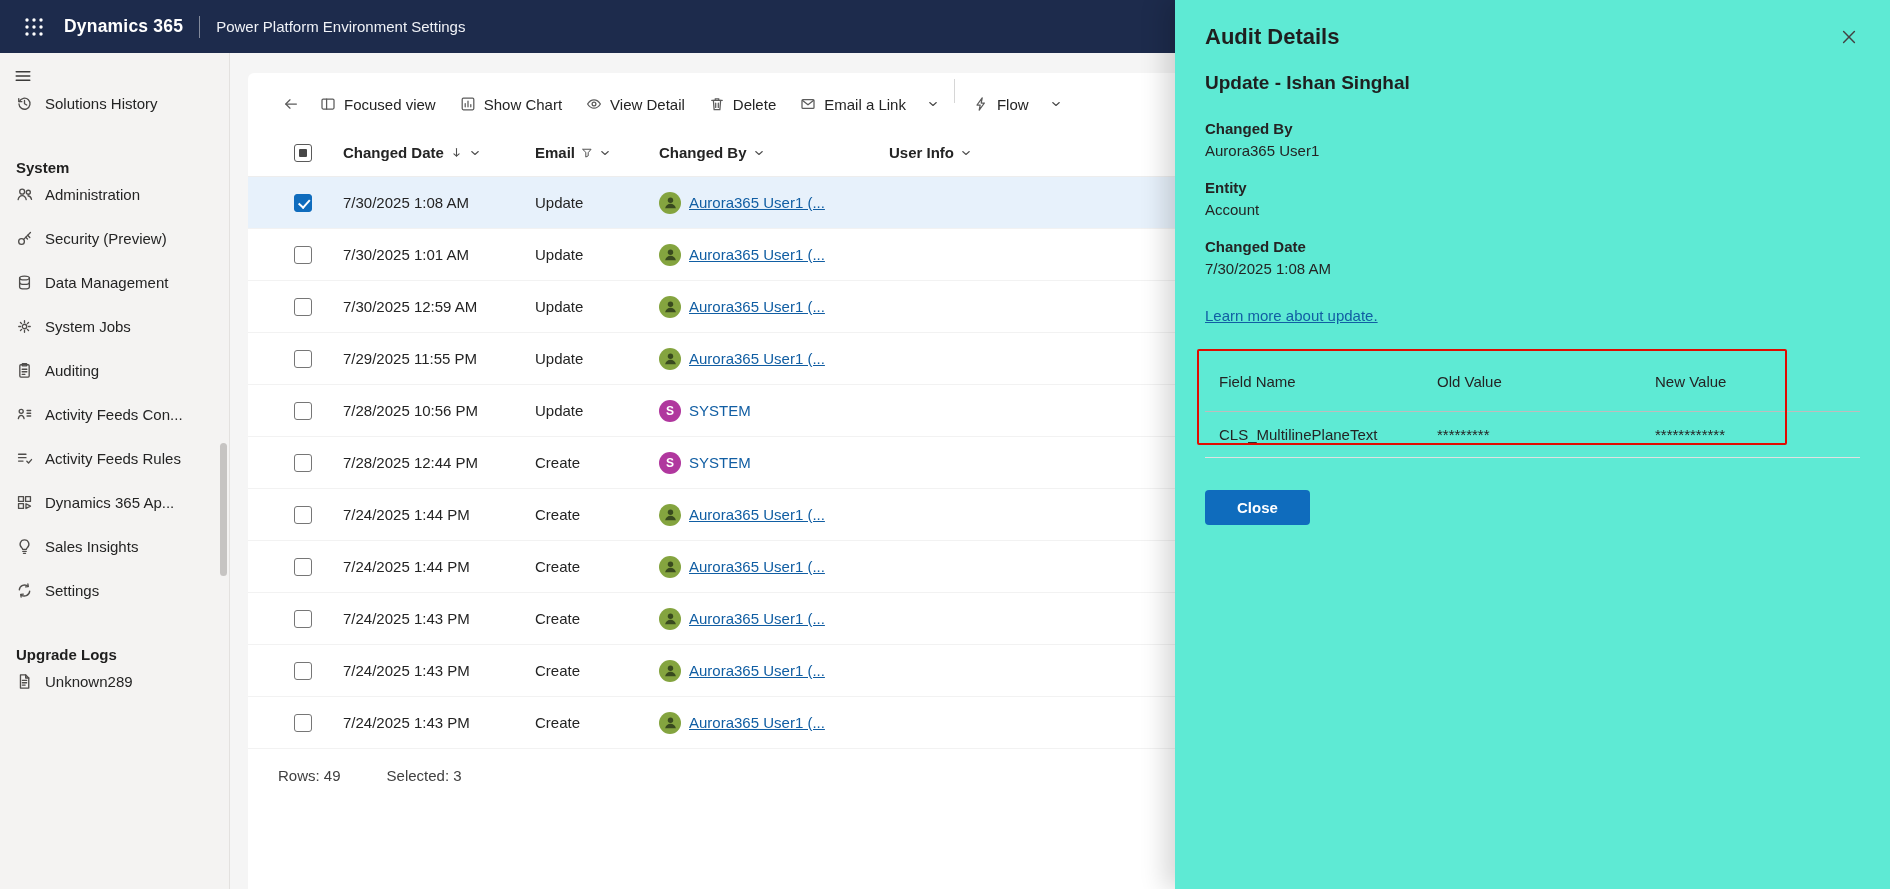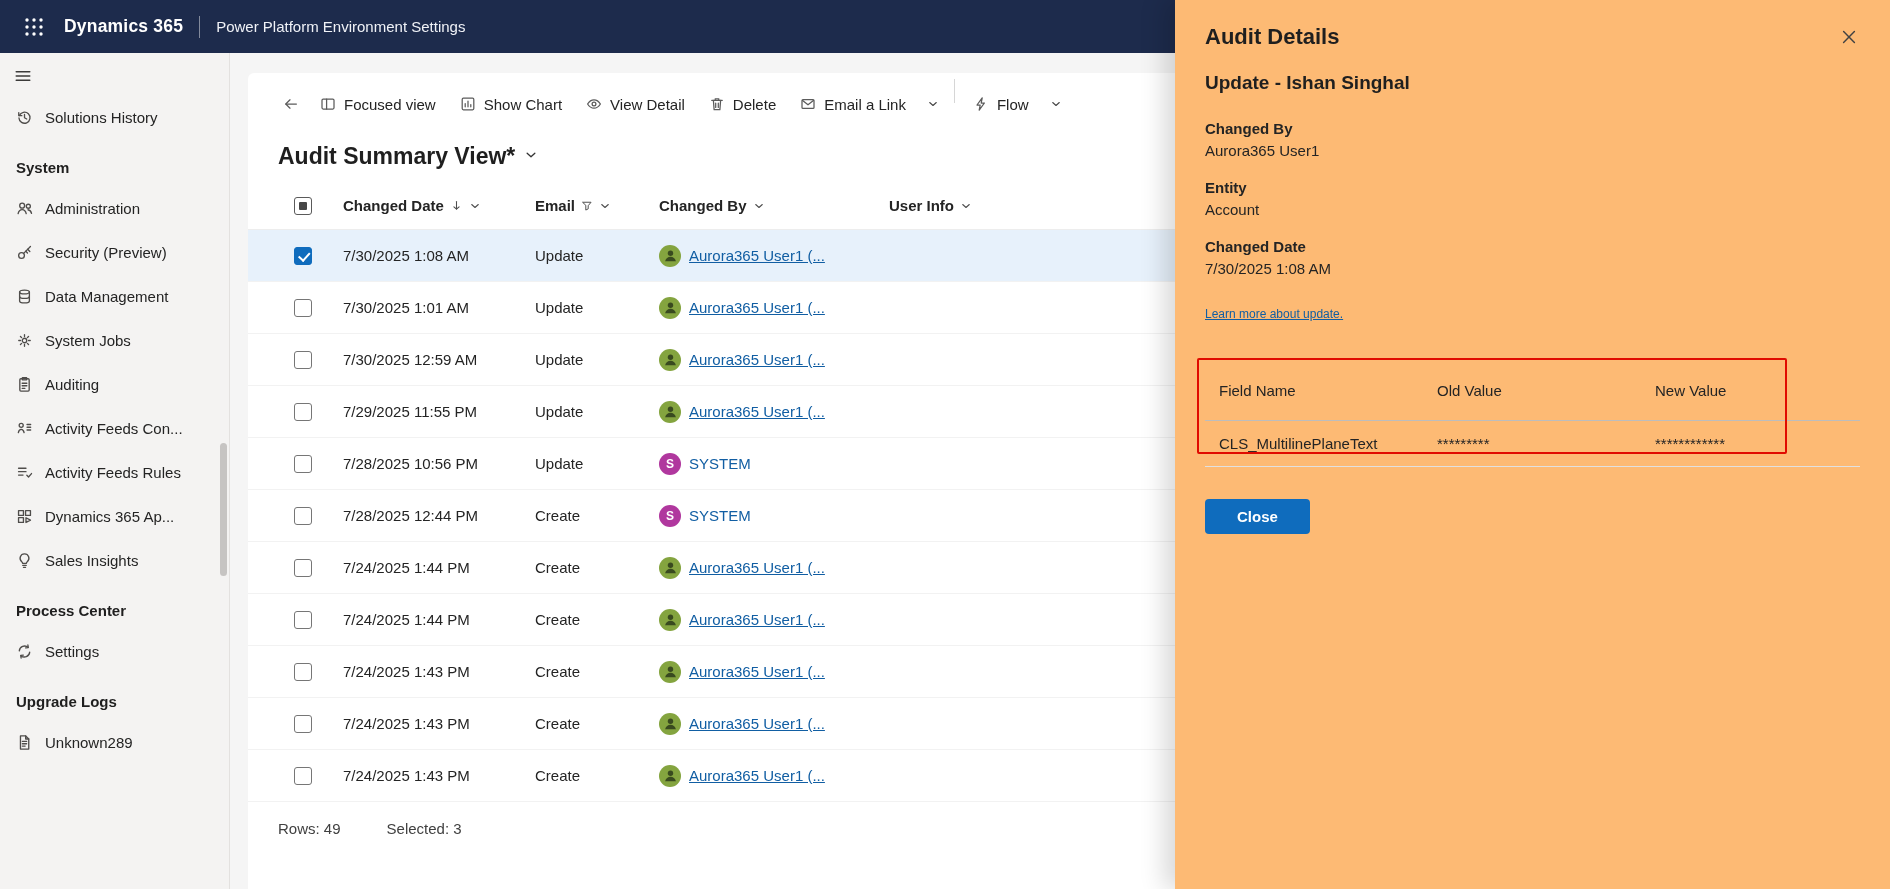--- a/index.html
+++ b/index.html
@@ -17,21 +17,21 @@
   .waffle-btn{background:none;border:none;padding:6px;margin-right:14px;cursor:pointer;display:flex}
   .brand{font-size:17.5px;font-weight:600;letter-spacing:.2px;cursor:pointer}
   .tb-sep{width:1px;height:22px;background:rgba(255,255,255,.45);margin:0 16px}
   .tb-sub{font-size:15px;color:#f0f2f7}
 
   .shell{display:flex;height:calc(100% - 53px)}
 
   
   .sidebar{width:230px;flex:none;background:var(--sidebar_bg);position:relative;border-right:1px solid #e3e1df;padding-top:4px;overflow:hidden}
   .hamburger{background:none;border:none;padding:10px 14px;cursor:pointer;display:flex}
-  .side-item{display:flex;align-items:center;gap:12px;height:44px;padding:0 8px 0 16px;font-size:15px;color:#242424;cursor:pointer;white-space:nowrap}
+  .side-item{display:flex;align-items:flex-start;gap:12px;height:44px;padding:0 8px 0 16px;font-size:15px;color:#242424;cursor:pointer;white-space:nowrap}
   .side-item svg{width:17px;height:17px;color:#4f4d4b;flex:none}
   .side-section{font-size:15px;font-weight:700;color:#1f1f1f;padding:20px 0 10px 16px}
   .side-thumb{position:absolute;right:2px;top:390px;width:7px;height:133px;border-radius:4px;background:#c6c4c2;cursor:pointer}
 
   
   .main{flex:1;min-width:0;padding:20px 0 0 18px;display:flex}
   .card{flex:1;background:#fff;border-top-left-radius:6px;display:flex;flex-direction:column;min-width:0}
   .cmdbar{display:flex;height:56px;padding:6px 8px 0 26px}
   #cmd-buttons{display:contents}
   .tb-btn{display:inline-flex;align-items:center;gap:8px;background:none;border:none;border-radius:4px;padding:8px 12px;font-size:15px;font-family:inherit;color:#242424;cursor:pointer;white-space:nowrap}
@@ -64,30 +64,30 @@
   .checkbox.indet{border-color:#5a5a5a}
   .checkbox.indet::after{content:"";position:absolute;left:4px;top:4px;width:8px;height:8px;background:#474747;border-radius:1px}
   .avatar{width:22px;height:22px;border-radius:50%;display:inline-flex;align-items:center;justify-content:center;margin-right:8px;flex:none;overflow:hidden}
   .avatar.usr{background:var(--avatar_green)}
   .avatar.sys{background:var(--avatar_purple);color:#fff;font-size:12px;font-weight:700}
   .by-link{color:var(--link_blue);text-decoration:underline;cursor:pointer;white-space:nowrap}
   .by-link.sys-link{text-decoration:none}
   .grid-footer{display:flex;gap:46px;padding:18px 0 0 30px;font-size:15px;color:#404040}
 
   
-  .panel{position:absolute;top:0;right:0;width:715px;height:100%;background:#fdba74;box-shadow:-10px 0 24px rgba(0,0,0,.16);padding:24px 28px 0 30px;z-index:20}
+  .panel{position:absolute;top:0;right:0;width:715px;height:100%;background:#5eead4;box-shadow:-10px 0 24px rgba(0,0,0,.16);padding:24px 28px 0 30px;z-index:20}
   .panel-head{display:flex;justify-content:space-between;align-items:flex-start;margin-bottom:22px}
   .panel-title{font-size:22px;font-weight:700;margin:0;color:#1f1f1f}
   .panel-close{background:none;border:none;padding:4px;cursor:pointer;color:#424242;display:flex}
   .panel-close svg{width:18px;height:18px}
   .panel-heading{font-size:19px;font-weight:700;margin:0 0 26px;color:#1f1f1f}
   .field{margin-bottom:20px}
   .flabel{font-weight:700;font-size:15px;margin-bottom:5px}
   .fvalue{font-size:15px}
-  .learn{display:inline-block;margin:10px 0 40px;font-size:12px;color:var(--link_blue);text-decoration:underline;cursor:pointer}
+  .learn{display:inline-block;margin:10px 0 28px;font-size:15px;color:var(--link_blue);text-decoration:underline;cursor:pointer}
   .audit-table{position:relative;width:655px;margin-bottom:26px;font-size:15px}
   .at-row{display:flex;align-items:center;height:46px;border-bottom:1px solid #e1e1e1}
   .at-row.head{font-weight:400;height:60px;border-bottom:1px solid #bdbdbd}
   .at-cell{width:218px;padding-left:14px;flex:none;white-space:nowrap}
   .at-cell:last-child{flex:1}
   .red-box{position:absolute;left:-8px;top:-3px;width:590px;height:96px;border:2px solid var(--highlight_red);border-radius:2px;pointer-events:none}
   .close-btn{margin-top:6px;background:var(--accent_blue);color:#fff;border:none;border-radius:4px;padding:9px 32px;font-size:15px;font-weight:600;font-family:inherit;cursor:pointer}
 </style>
 </head>
 <body>
@@ -218,21 +218,20 @@
           </div>
           <div class="side-item">
             <span style="display:inline-flex;">
               <svg viewBox="0 0 16 16" fill="none" stroke="currentColor" stroke-width="1.25" stroke-linecap="round" stroke-linejoin="round">
                 <path d="M8 1.8a4.1 4.1 0 0 1 2.6 7.3c-.5.4-.8 1-.8 1.6H6.2c0-.6-.3-1.2-.8-1.6A4.1 4.1 0 0 1 8 1.8z"></path>
                 <path d="M6.4 12.6h3.2M7 14.4h2"></path>
               </svg>
             </span>
             <span>Sales Insights</span>
           </div>
-          <div class="side-section">Process Center</div>
           <div class="side-item">
             <span style="display:inline-flex;">
               <svg viewBox="0 0 16 16" fill="none" stroke="currentColor" stroke-width="1.25" stroke-linecap="round" stroke-linejoin="round">
                 <path d="M12.9 8.6A5 5 0 0 1 4.6 11.9"></path>
                 <path d="M3.1 7.4A5 5 0 0 1 11.4 4.1"></path>
                 <path d="M11.2 1.9l.3 2.4-2.4.3"></path>
                 <path d="M4.8 14.1l-.3-2.4 2.4-.3"></path>
               </svg>
             </span>
             <span>Settings</span>
@@ -319,28 +318,20 @@
             </span>
             <span>Flow</span>
           </button>
           <button class="tb-btn icon-only sm">
             <svg viewBox="0 0 16 16" fill="none" stroke="currentColor" stroke-width="1.4" stroke-linecap="round" stroke-linejoin="round">
                 <path d="M3.6 6l4.4 4 4.4-4"></path>
               </svg>
           </button>
         </div>
 
-        <div class="title-row">
-          <h1 class="view-title">Audit Summary View*</h1>
-          <span class="title-chev">
-            <svg viewBox="0 0 16 16" fill="none" stroke="currentColor" stroke-width="1.5" stroke-linecap="round" stroke-linejoin="round">
-                <path d="M3.6 6l4.4 4 4.4-4"></path>
-              </svg>
-          </span>
-        </div>
 
         <div class="grid">
           <div class="grow ghead">
             <span class="cell check">
                 <span class="checkbox indet"></span>
               </span>
             <span class="cell c-date hdrcell">
               <span>Changed Date</span>
               <span class="sorticon" style="display:inline-flex">
                   <svg viewBox="0 0 16 16" fill="none" stroke="currentColor" stroke-width="1.3" stroke-linecap="round" stroke-linejoin="round">

